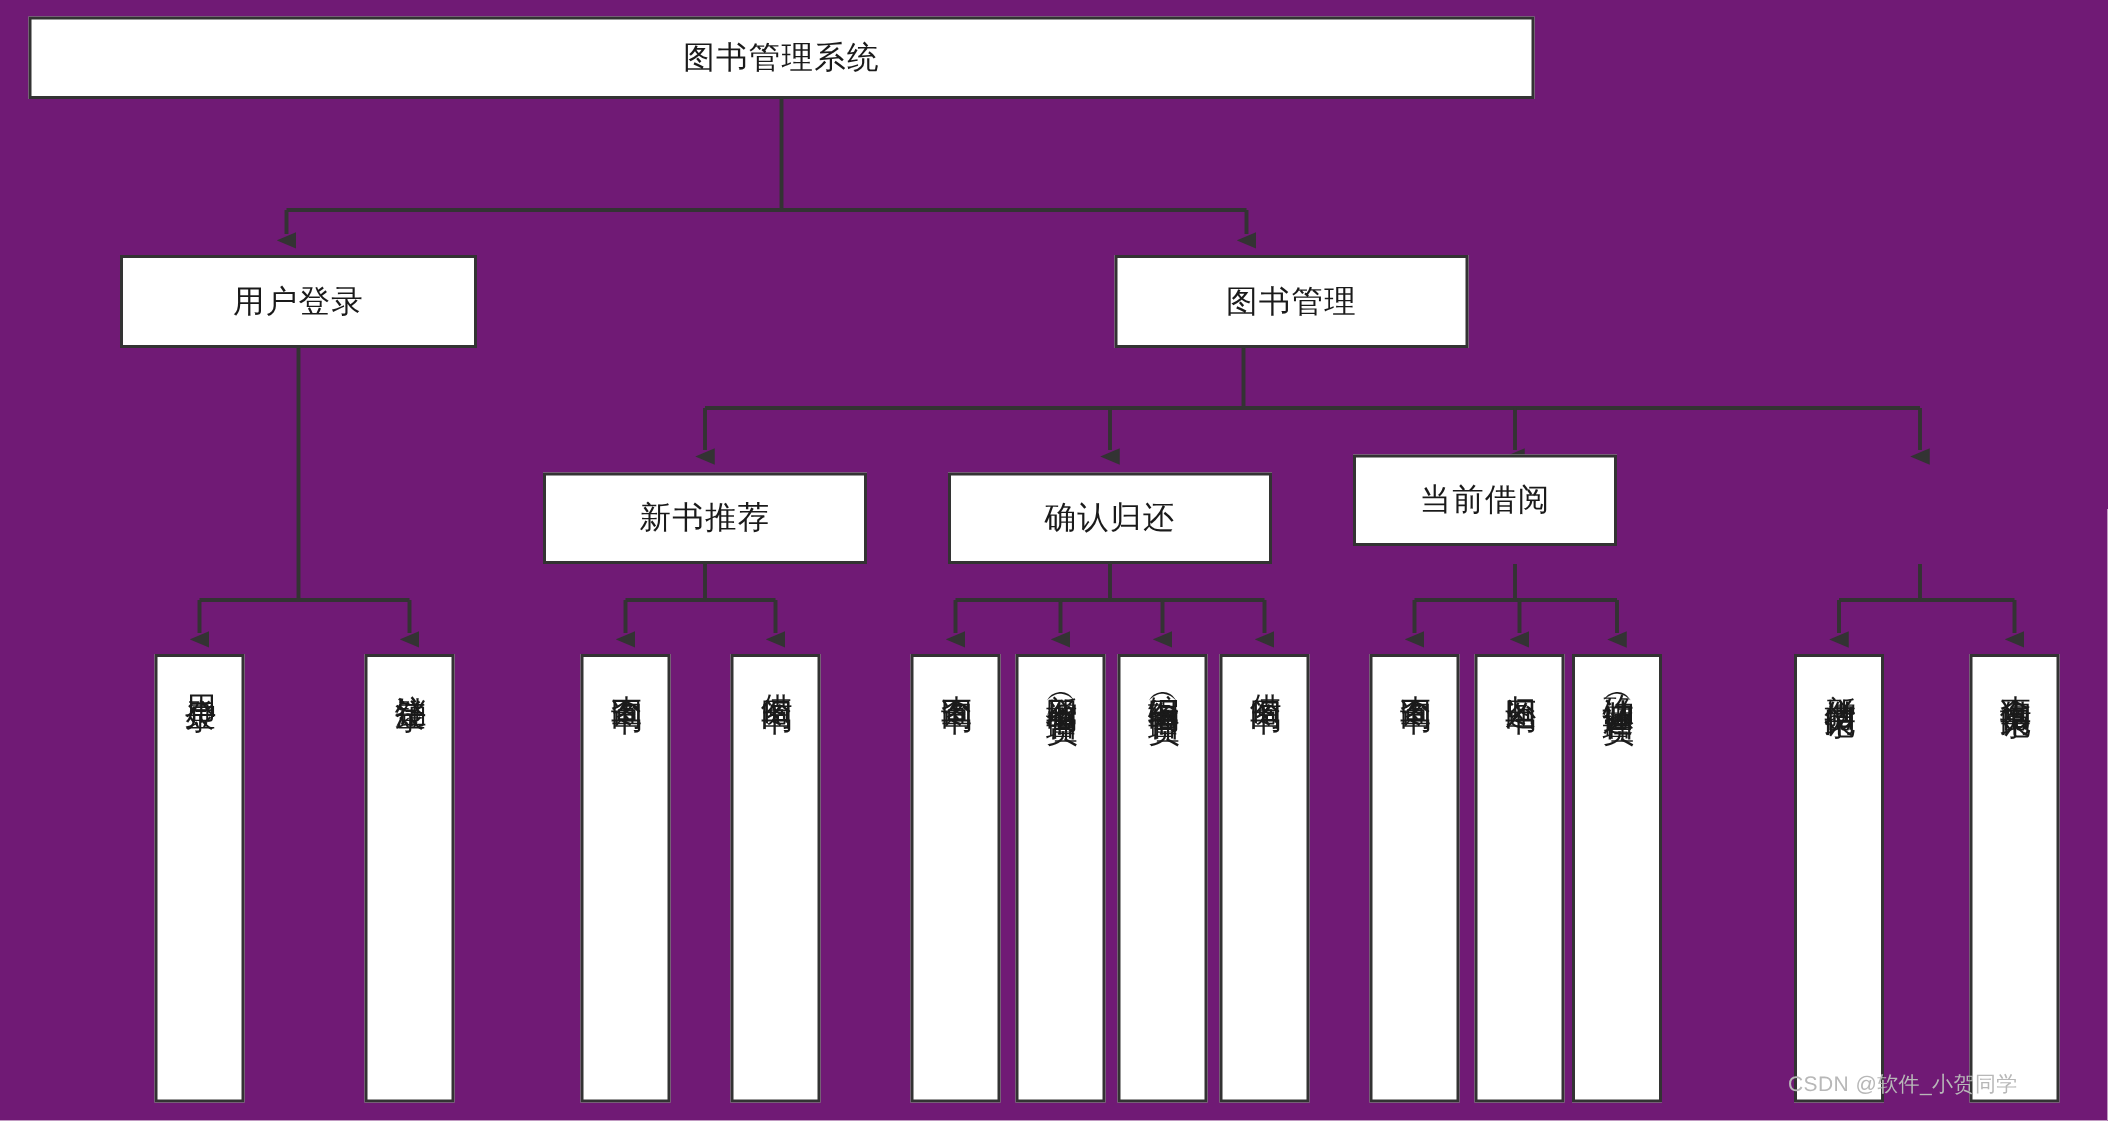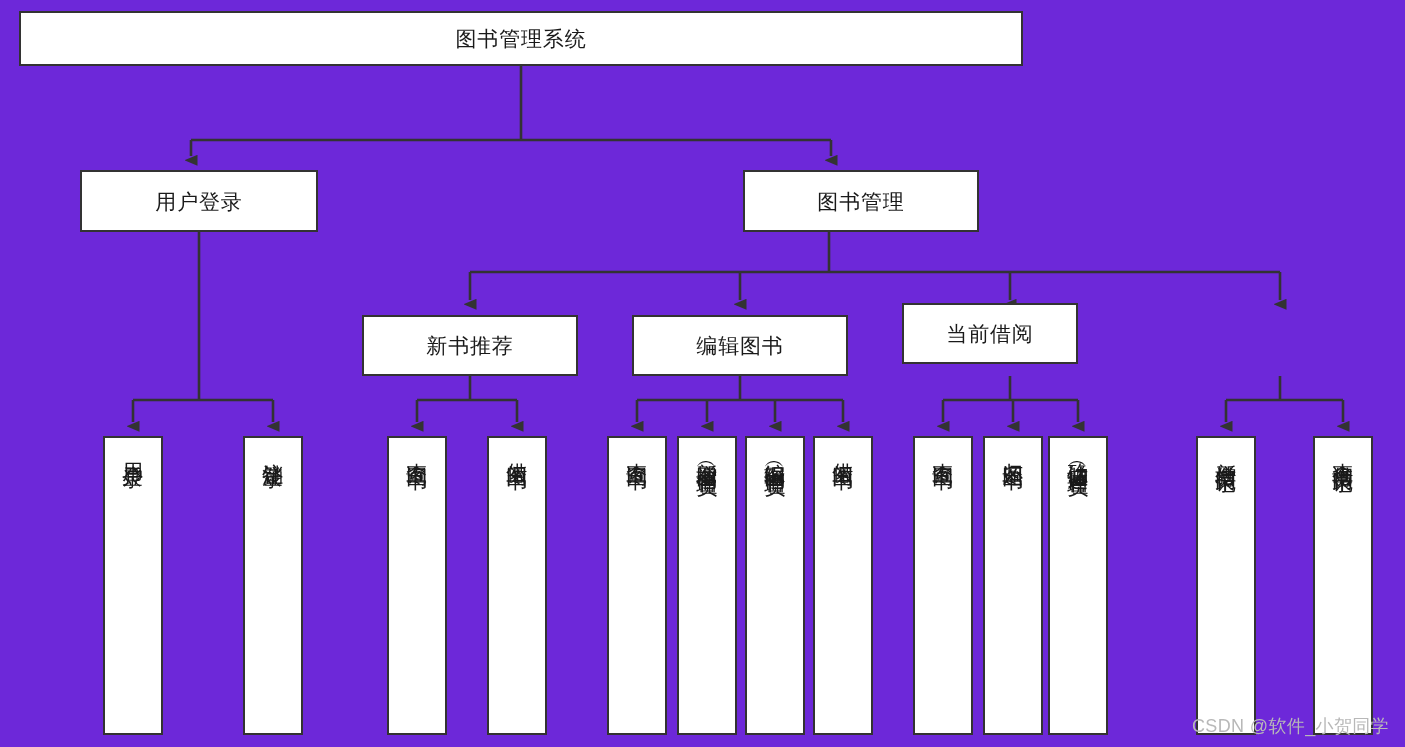--- a/index.html
+++ b/index.html
@@ -5,21 +5,21 @@
 <style>
   html, body {
     margin: 0;
     padding: 0;
     background: #ffffff;
   }
   #canvas {
     position: relative;
     width: 1405px;
     height: 747px;
-    background: #6d28d9;
+    background: #701a75;
     font-family: "Liberation Sans", "DejaVu Sans", sans-serif;
     overflow: hidden;
   }
   
   #wires {
     position: absolute;
     left: 0; top: 0;
     width: 1405px; height: 747px;
     pointer-events: none;
   }
@@ -66,21 +66,21 @@
     font-size: 21px;
     line-height: 1.22;
     letter-spacing: 0.10em;
     text-align: center;
   }
 
   
   #watermark {
     position: absolute;
     color: #b8b8b8;
-    font-size: 18px;
+    font-size: 14px;
     white-space: nowrap;
     letter-spacing: 0.02em;
     font-family: "Liberation Sans", "DejaVu Sans", sans-serif;
   }
 </style>
 </head>
 <body>
 
 <div id="canvas">
 
@@ -154,21 +154,21 @@
     <span class="lbl">用户登录</span>
   </div>
   <div class="node h-node" style="left:711px; top:170px; width:236px; height:62px;margin-left:32px;">
     <span class="lbl">图书管理</span>
   </div>
 
   <div class="node h-node" style="left:362px; top:315px; width:216px; height:61px;justify-content:center;">
     <span class="lbl">新书推荐</span>
   </div>
   <div class="node h-node" style="left:632px; top:315px; width:216px; height:61px;">
-    <span class="lbl">编辑图书</span>
+    <span class="lbl">确认归还</span>
   </div>
   <div class="node h-node" style="left:902px; top:303px; width:176px; height:61px;">
     <span class="lbl">当前借阅</span>
   </div>
 
   <div class="node v-node" style="left:103px; top:436px; width:60px; height:299px;">
     <span class="lbl">用户登录</span>
   </div>
   <div class="node v-node" style="left:243px; top:436px; width:60px; height:299px;">
     <span class="lbl">注销登录</span>

